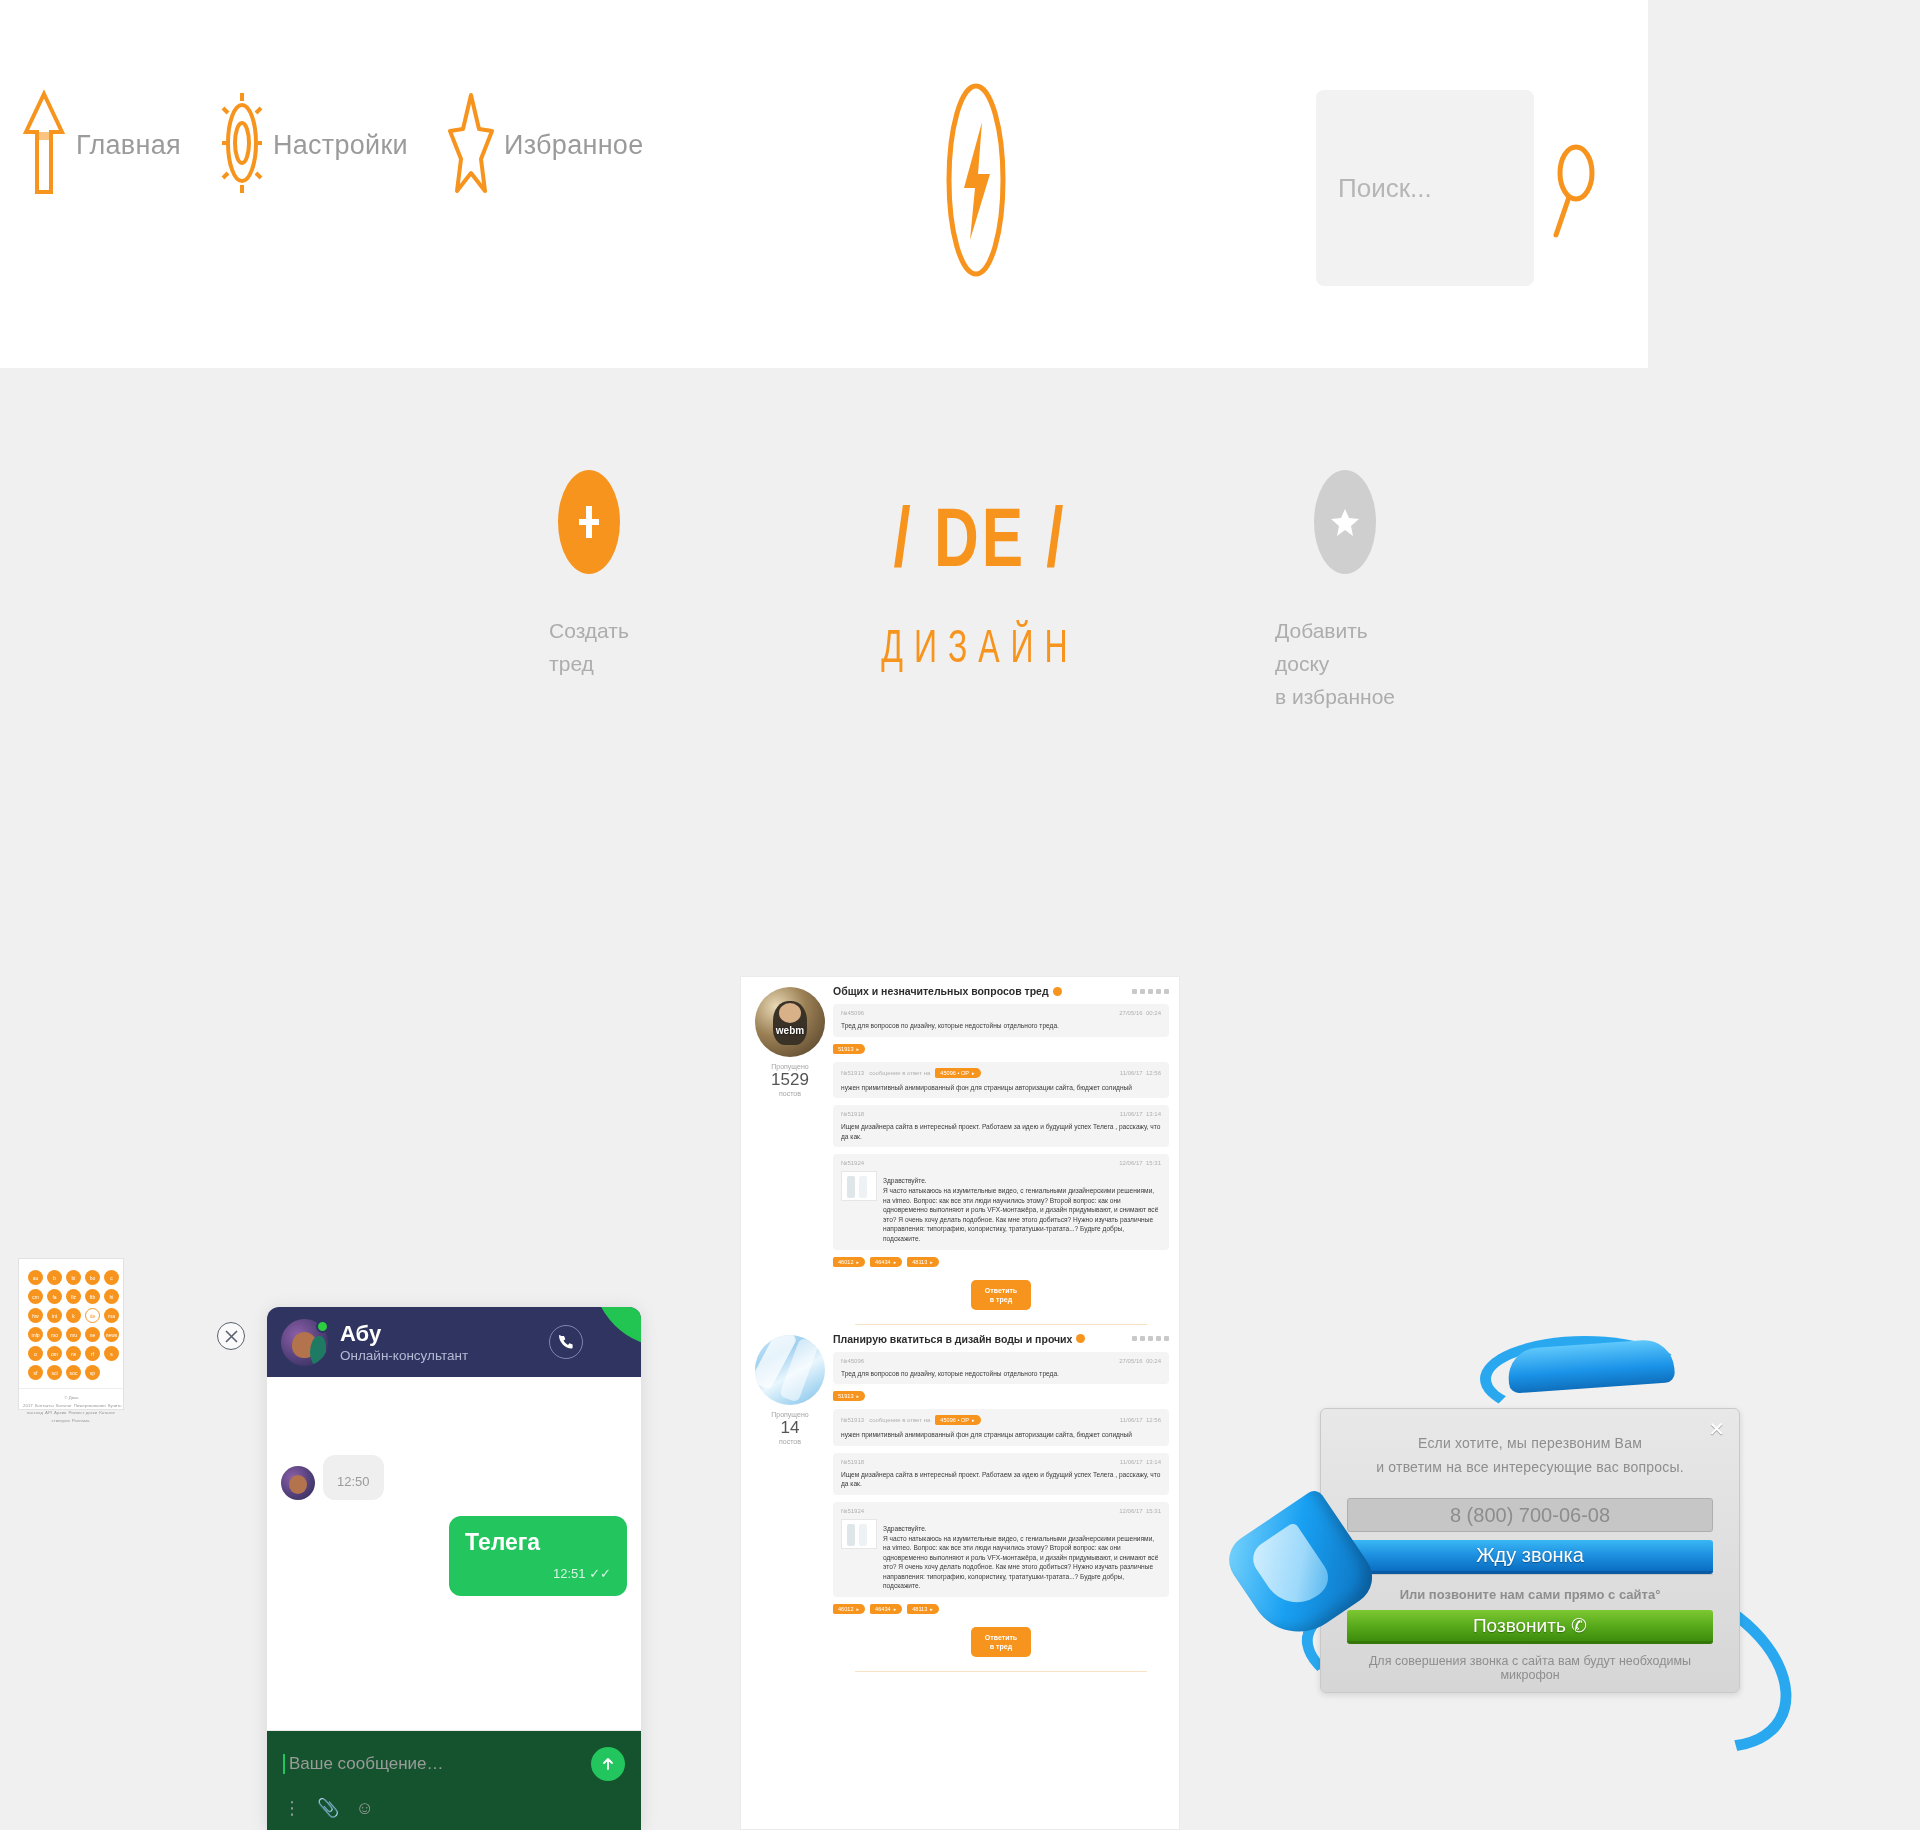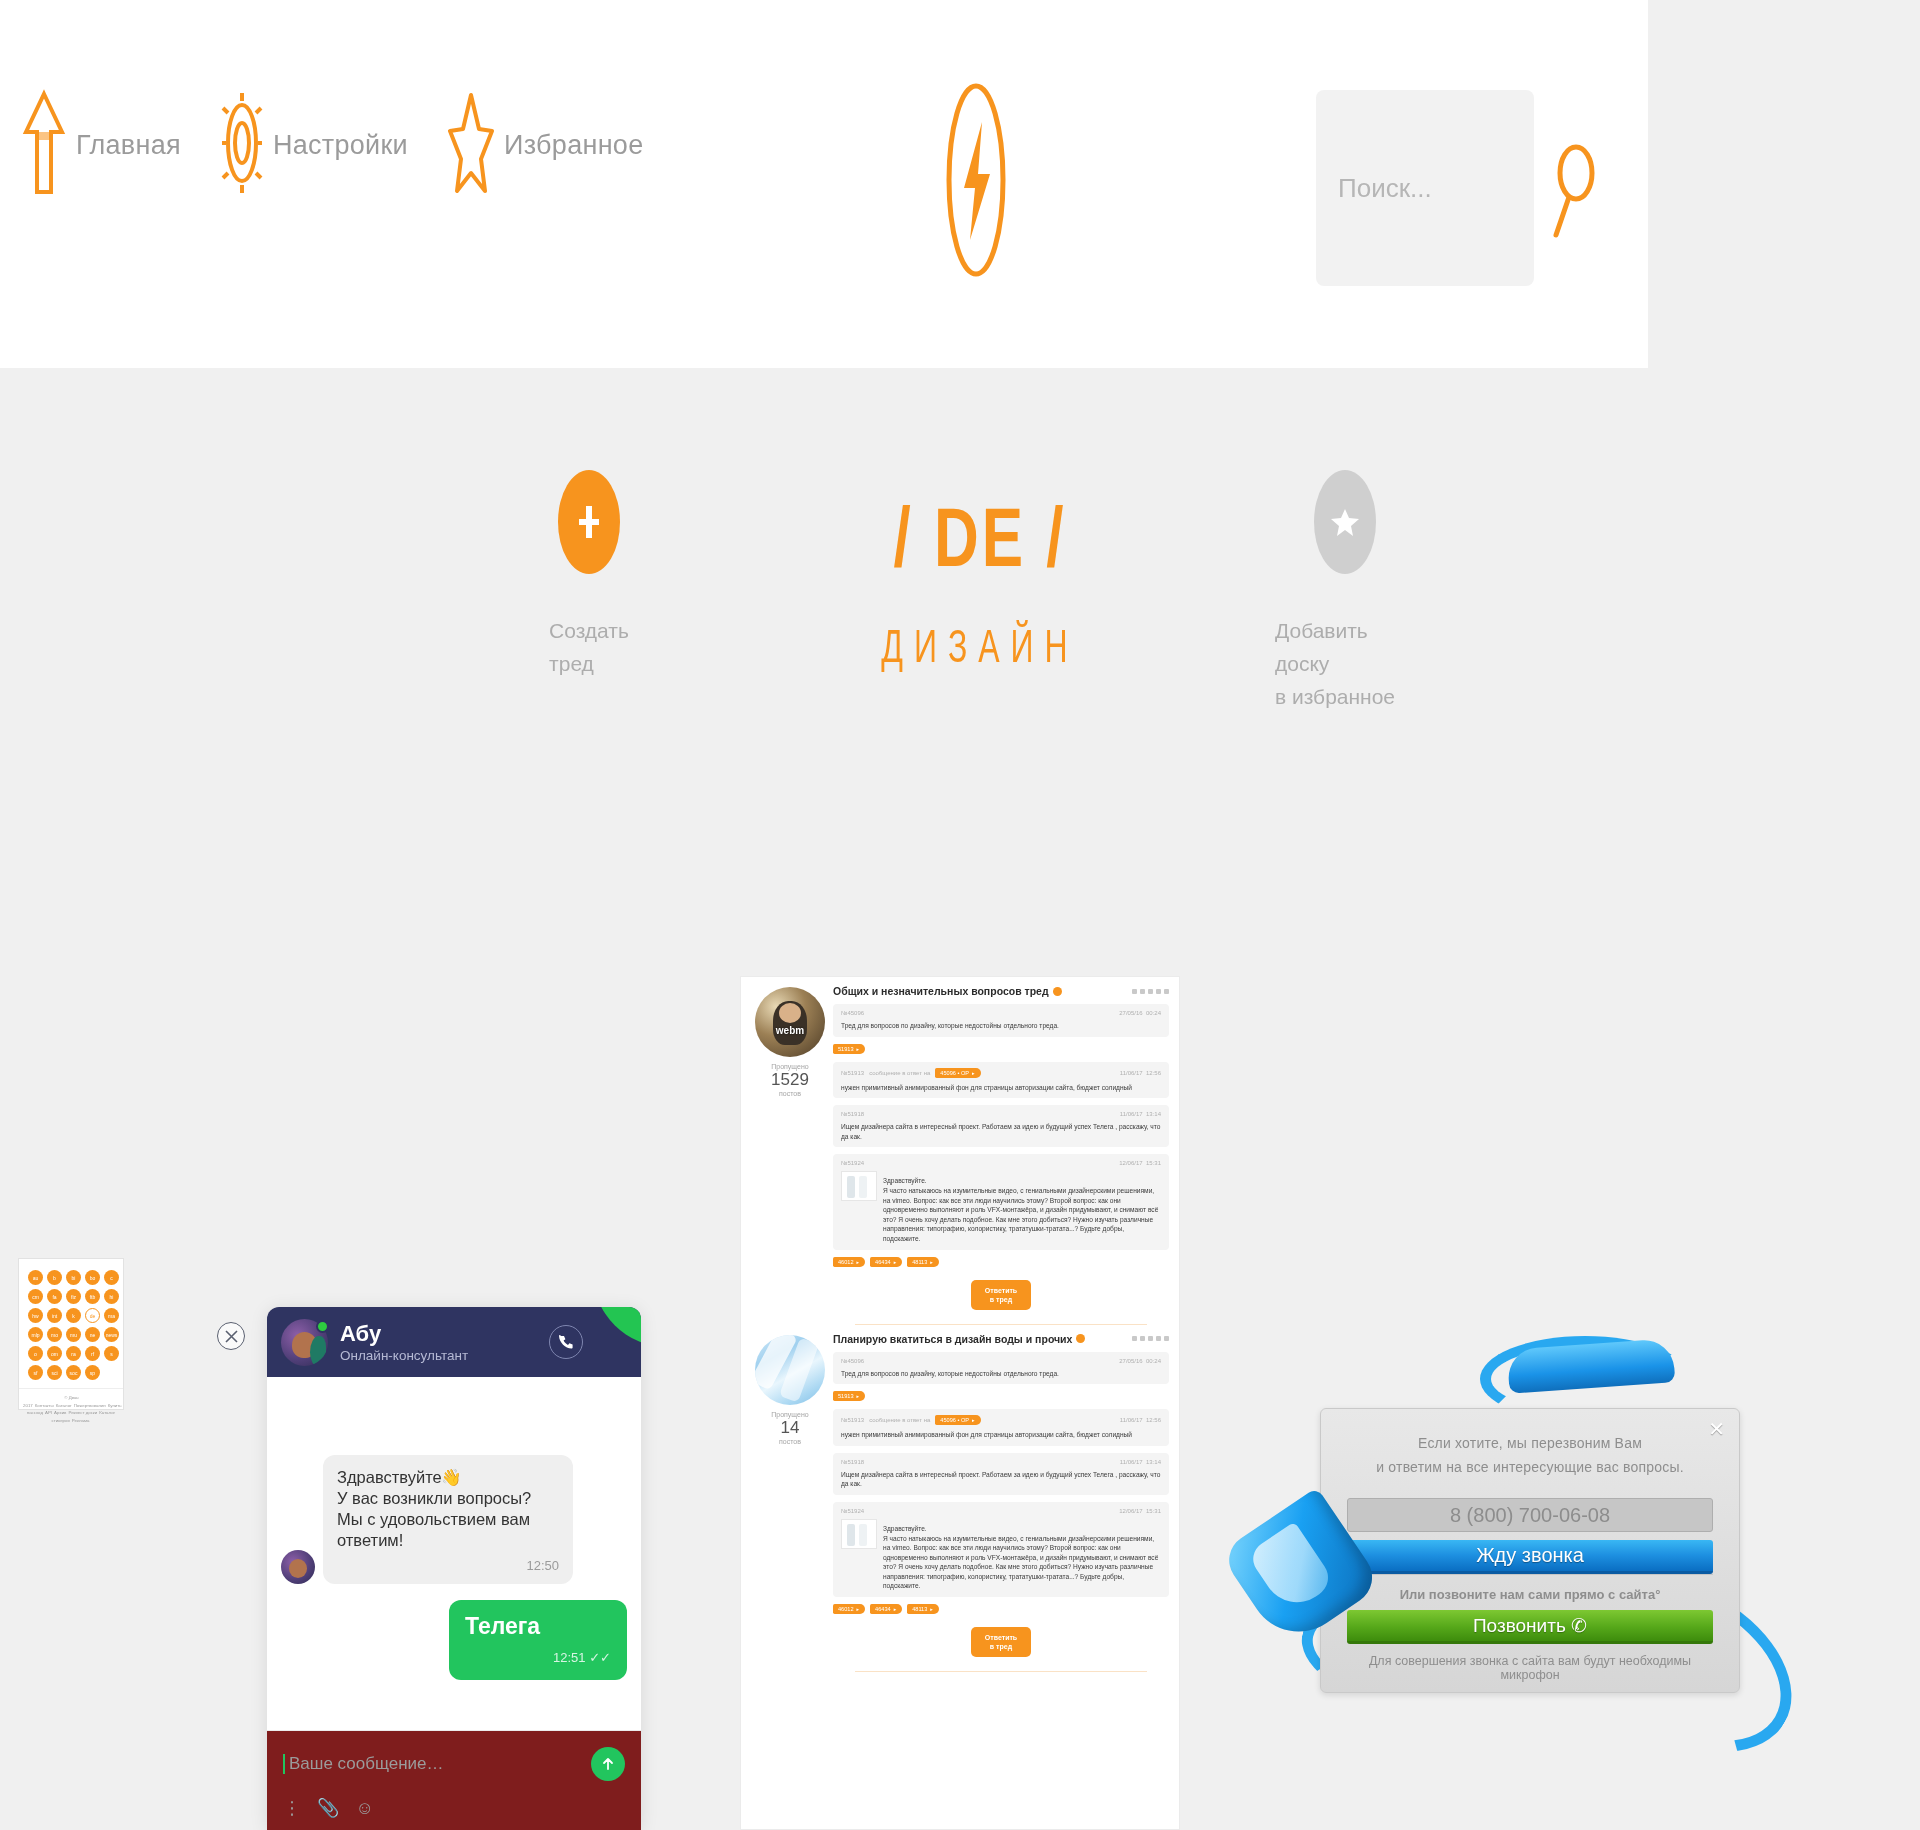--- a/index.html
+++ b/index.html
@@ -164,21 +164,21 @@
   }
   .bubble-time { font-size: 13px; color: #9b9b9b; text-align: right; margin-top: 4px; }
   .msg-out { display: flex; justify-content: flex-end; margin-top: 16px; }
   .bubble-out {
     background: #22c55e; border-radius: 12px; padding: 12px 16px 8px 16px;
     min-width: 178px; font-size: 23px; color: #ffffff; font-weight: bold; line-height: 28px;
   }
   .bubble-out .bubble-time { color: #d6f5e2; font-size: 13px; font-weight: normal; }
   .chat-input-area {
     position: absolute; left: 0; bottom: 0; width: 100%; height: 100px;
-    border-top: 1px solid #ececec; padding: 16px 16px 10px 16px; background: #7f1d1d;
+    border-top: 1px solid #ececec; padding: 16px 16px 10px 16px; background: #14532d;
   }
   .chat-input-row { display: flex; align-items: center; }
   .chat-input {
     flex: 1; border: none; outline: none; font-size: 17px; color: #9b9b9b;
     font-family: "Liberation Sans", sans-serif; border-left: 2px solid #22c55e;
     padding-left: 4px; background: transparent;
   }
   .chat-input::placeholder { color: #9b9b9b; }
   .send-btn {
     width: 34px; height: 34px; border-radius: 50%; background: #22c55e;
@@ -489,23 +489,20 @@
         <svg width="16" height="16" viewBox="0 0 16 16">
           <path d="M3 2 l3 0 1.4 3.2 -1.8 1.4 c1 2 2.4 3.4 4.4 4.4 l1.4 -1.8 3.2 1.4 0 3 c0 .6 -.5 1 -1.1 1 C7.3 14.6 1.4 8.7 1 2.1 1 1.5 1.4 1 2 1 z" fill="#ffffff"></path>
         </svg>
       </div>
     </div>
 
     <div class="chat-body">
       <div class="msg-in">
         <div class="msg-avatar"></div>
         <div class="bubble-in">
-          <div style="white-space:pre-line">Здравствуйте👋
-У вас возникли вопросы?
-Мы с удовольствием вам ответим!</div>
           <div class="bubble-time">12:50</div>
         </div>
       </div>
 
       <div class="msg-out">
         <div class="bubble-out">
           <div>Телега</div>
           <div class="bubble-time">
             <span>12:51</span>
             <span>✓✓</span>

